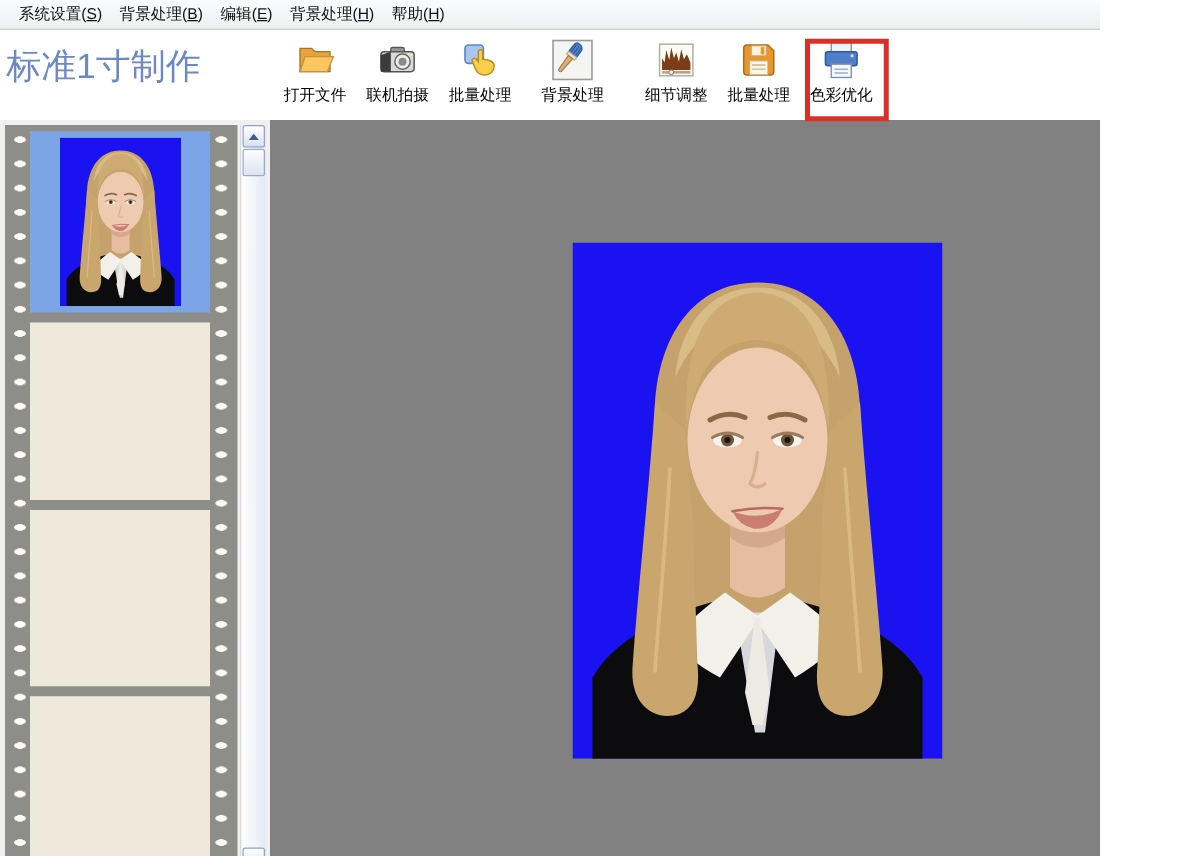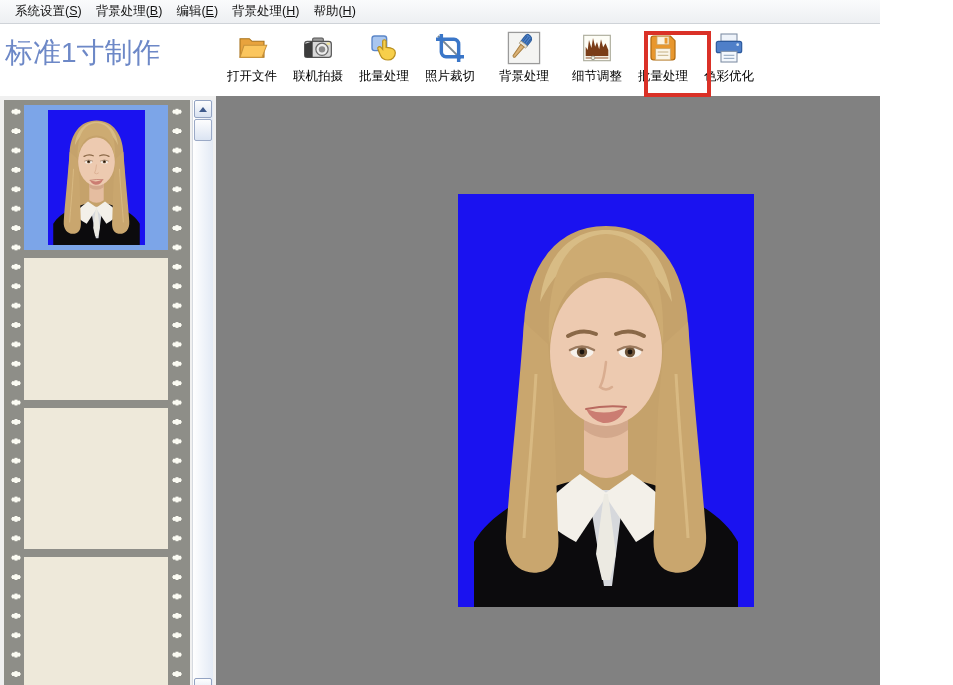--- a/index.html
+++ b/index.html
@@ -16,21 +16,21 @@
   
   .header { position:absolute; top:24px; left:0; right:0; height:72px; background:#ffffff; }
   .app-title { position:absolute; left:5px; top:10px; font-size:28px; font-weight:normal;
     color:#6d88c7; letter-spacing:0; white-space:nowrap; }
   .toolbar { position:absolute; left:219px; top:7px; display:flex; align-items:flex-start; }
   .tool-btn { width:66px; display:flex; flex-direction:column; align-items:center; cursor:pointer; }
   .tool-btn .icon { width:34px; height:34px; display:flex; align-items:center; justify-content:center; }
   .tool-btn .icon svg { display:block; }
   .tool-btn .label { font-size:12.5px; color:#000; margin-top:3px; white-space:nowrap; }
   .tool-btn.narrow { width:60px; margin-left:11px; }
-  .tool-btn.after-highlight { margin-left:10px; }
+  .tool-btn.after-highlight { margin-left:20px; }
   .highlight-box { position:absolute; left:644px; top:31px; width:67px; height:66px;
     border:4px solid #da3127; z-index:9; pointer-events:none; }
 
   
   .content { position:absolute; top:96px; left:0; right:0; bottom:0; }
 
   
   .sidebar { position:absolute; left:0; top:0; width:216px; height:589px; background:#f0f0f0; }
   .film { position:absolute; left:4px; top:4px; width:186px; bottom:0; background:#8e8e88; overflow:hidden; }
   .sprockets { position:absolute; top:2px; bottom:0; width:16px;
@@ -159,31 +159,20 @@
         <span class="icon">
           <svg width="32" height="32" viewBox="0 0 24 24">
             <rect x="3" y="3" width="11" height="11" rx="2" fill="#a9c6ef" stroke="#5b86c8" stroke-width="1"></rect>
             <path d="M11 7 C11 5.4 13.6 5.4 13.6 7 L13.6 11.5 C16.5 11.6 20.5 12.6 20.5 15.5 C20.5 18.8 18 21 15 21 C12 21 10.2 19.6 9.2 17.2 L7.4 12.8 C6.8 11.2 8.8 10.4 9.8 11.6 L11 13 Z" fill="#f7cf4a" stroke="#b98f1f" stroke-width="0.9"></path>
           </svg>
         </span>
         <span class="label">批量处理</span>
       </div>
 
 
-      <div class="tool-btn">
-        <span class="icon">
-          <svg width="32" height="32" viewBox="0 0 24 24">
-            <rect x="5" y="5" width="14" height="14" fill="#ffffff"></rect>
-            <line x1="3" y1="3" x2="20" y2="20" stroke="#7a8894" stroke-width="1.4"></line>
-            <path d="M5.5 1.5 V15 a3.5 3.5 0 0 0 3.5 3.5 H22.5" stroke="#3a76c8" stroke-width="2.6" fill="none"></path>
-            <path d="M1.5 5.5 H15 a3.5 3.5 0 0 1 3.5 3.5 V22.5" stroke="#3a76c8" stroke-width="2.6" fill="none"></path>
-          </svg>
-        </span>
-        <span class="label">照片裁切</span>
-      </div>
 
 
       <div class="tool-btn narrow">
         <span class="icon">
           <svg width="34" height="34" viewBox="0 0 24 24">
             <rect x="1" y="1" width="22" height="22" fill="#f4f4f2" stroke="#9a9a9a" stroke-width="0.9"></rect>
             <g transform="rotate(38 12 12)">
               <path d="M8.6 2.6 Q12.6 2.2 12.8 5.4 L12.8 9.4 L7.4 9.4 L7.4 5.4 Q7.2 3 8.6 2.6 Z" fill="#4f83cc" stroke="#2f5f9e" stroke-width="0.8"></path>
               <line x1="8.6" y1="4" x2="8.6" y2="9" stroke="#2f5f9e" stroke-width="0.7"></line>
               <line x1="10.2" y1="3.6" x2="10.2" y2="9" stroke="#2f5f9e" stroke-width="0.7"></line>

